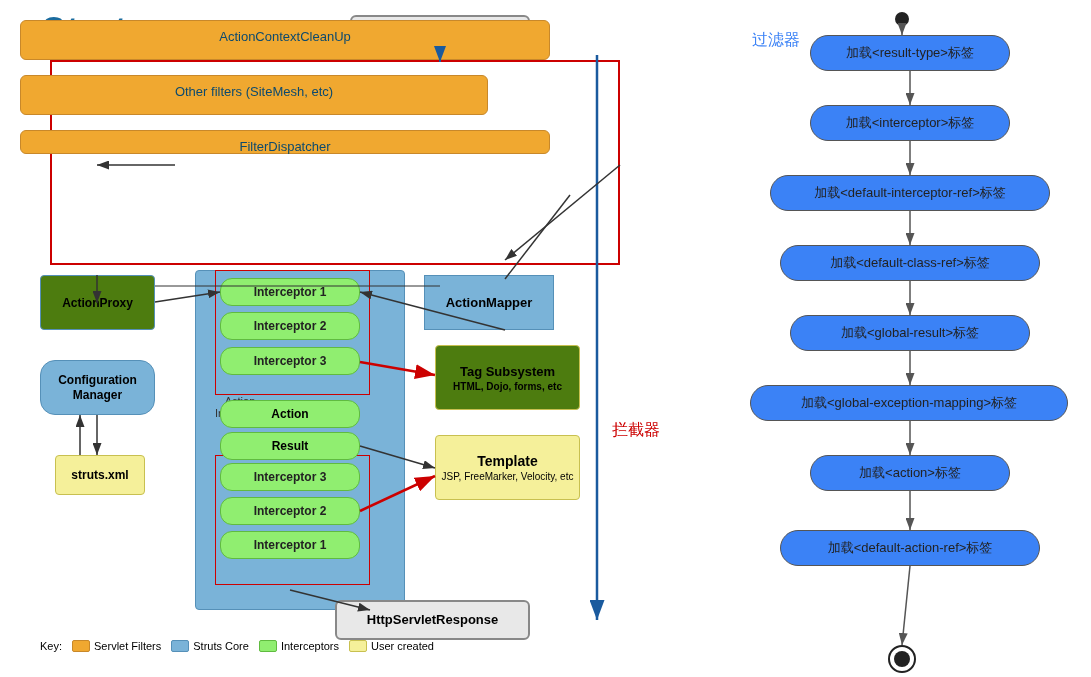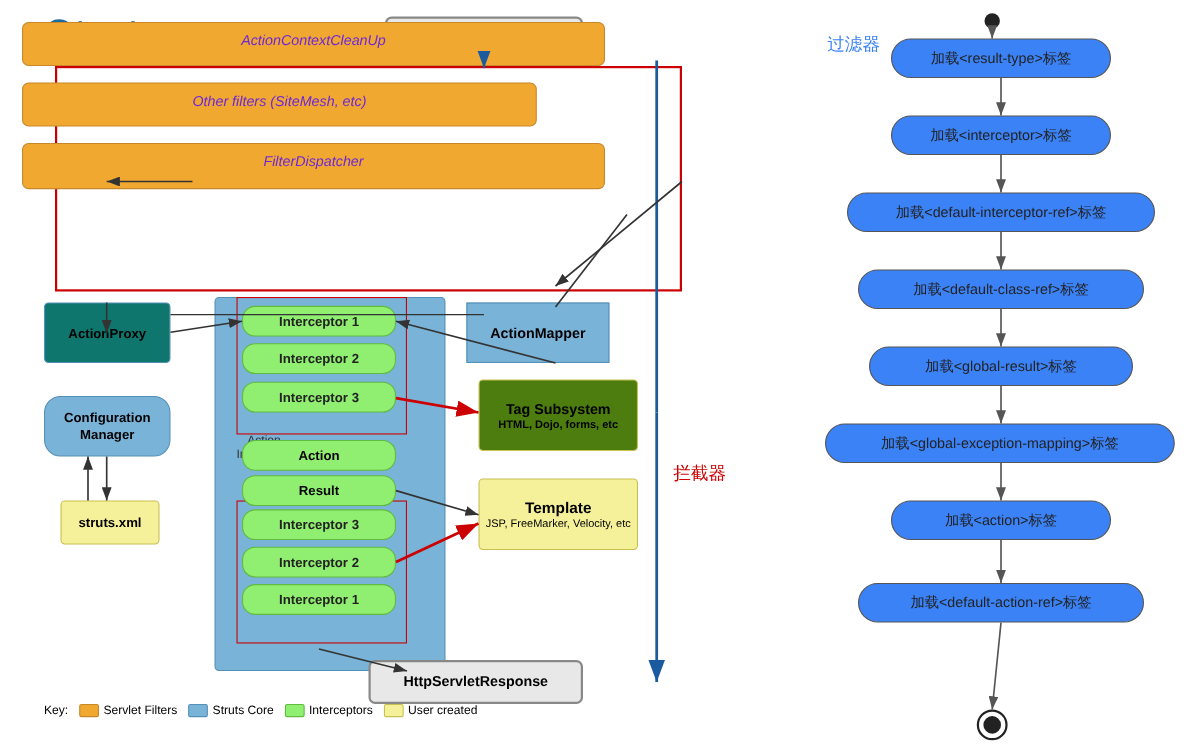--- a/index.html
+++ b/index.html
@@ -51,45 +51,44 @@
     }
 
     
     .orange-bar {
       background: #f0a830;
       border: 1px solid #c8882a;
       border-radius: 6px;
       text-align: center;
       padding: 8px 0;
       font-size: 13px;
-      color: #6d28d9;
+      color: #0c4a6e;
       font-weight: 500;
       position: absolute;
-      font-style: italic;
     }
 
     .bar-actioncontext {
       left: 20px;
       top: 20px;
       width: 530px;
       height: 40px;
     }
 
     .bar-otherfilters {
       left: 20px;
       top: 75px;
       width: 468px;
       height: 40px;
     }
 
     .bar-filterdispatcher {
       left: 20px;
       top: 130px;
       width: 530px;
-      height: 42px;
+      height: 24px;
     }
 
     
     .http-request {
       position: absolute;
       left: 350px;
       top: 15px;
       width: 180px;
       height: 40px;
       border: 2px solid #888;
@@ -123,21 +122,21 @@
       width: 80px;
     }
 
     
     .actionproxy-box {
       position: absolute;
       left: 40px;
       top: 275px;
       width: 115px;
       height: 55px;
-      background: #0f766e;
+      background: #4d7c0f;
       border: 1px solid #5590b8;
       border-radius: 4px;
       text-align: center;
       display: flex;
       align-items: center;
       justify-content: center;
       font-size: 12px;
       font-weight: bold;
     }
 

